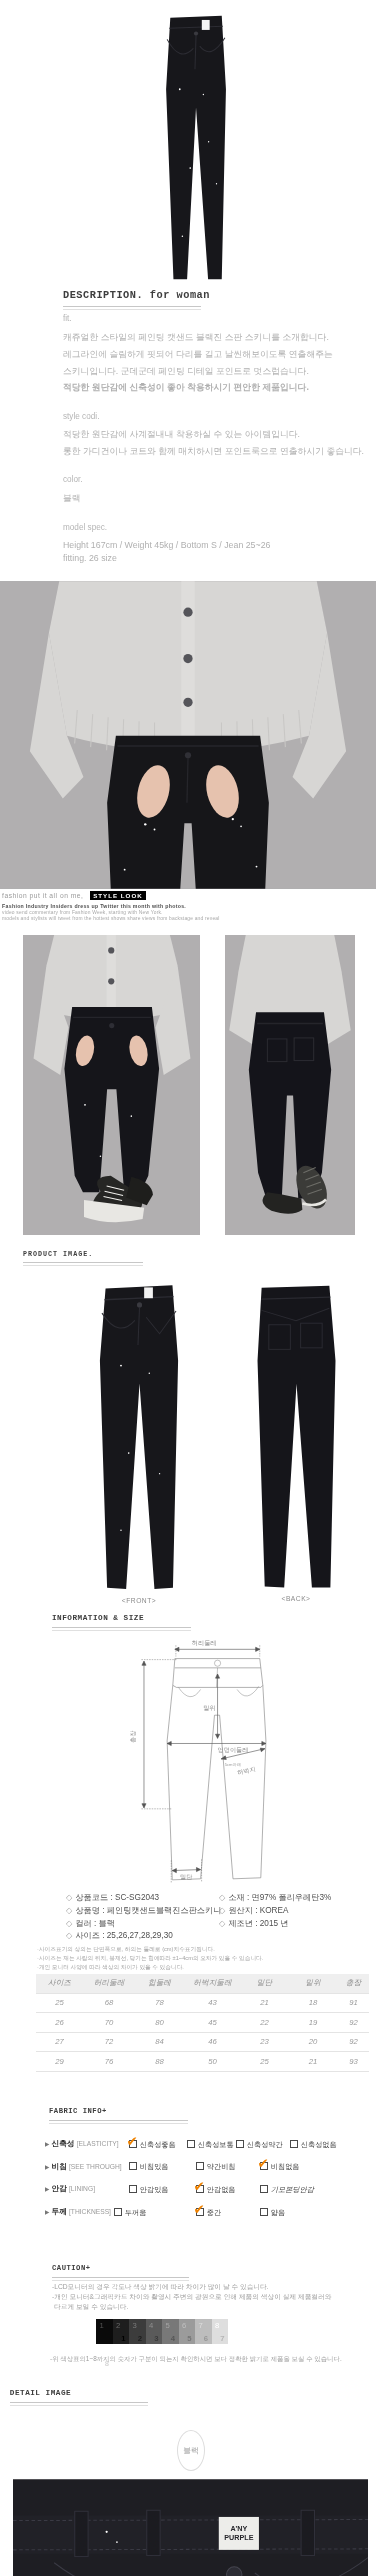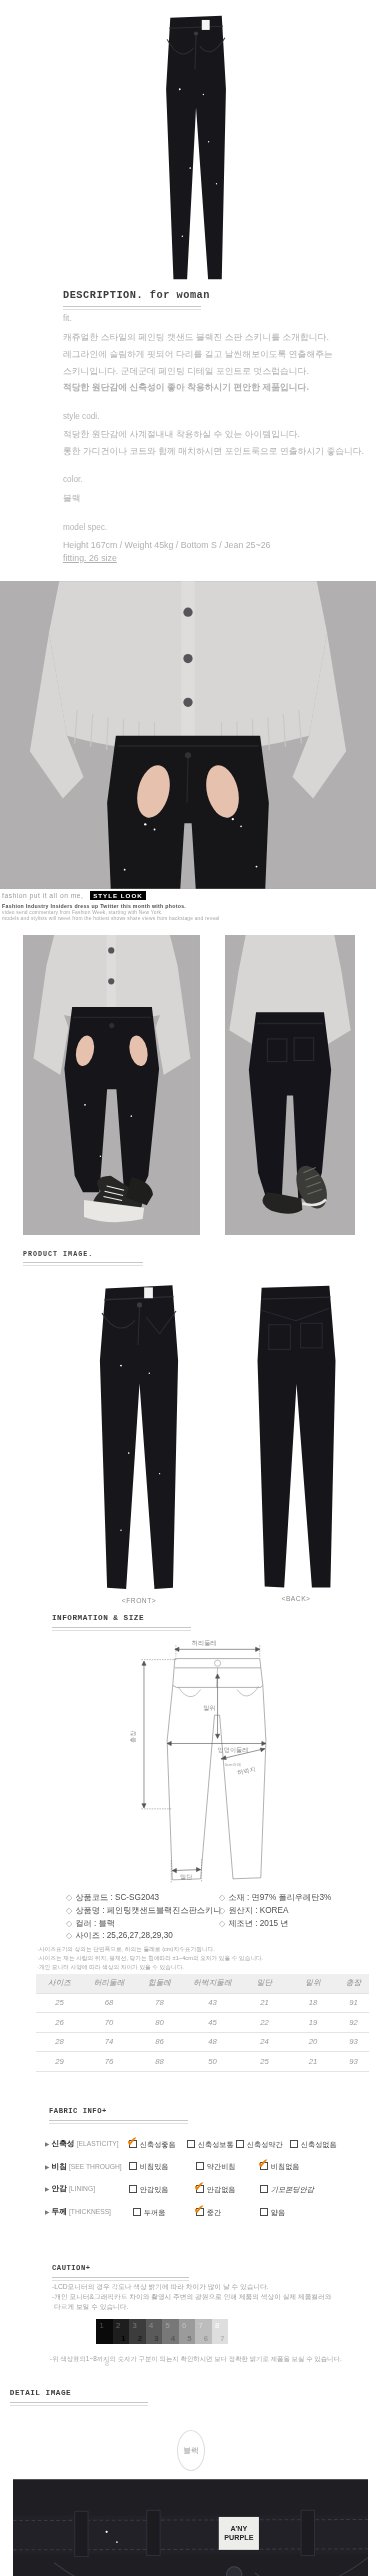--- a/index.html
+++ b/index.html
@@ -68,21 +68,21 @@
   <div class="abs desc-line" style="top:349px;left:63px;">레그라인에 슬림하게 핏되어 다리를 길고 날씬해보이도록 연출해주는</div>
   <div class="abs desc-line" style="top:366px;left:63px;">스키니입니다. 군데군데 페인팅 디테일 포인트로 멋스럽습니다.</div>
   <div class="abs desc-line" style="top:382px;left:63px;font-weight:bold;">적당한 원단감에 신축성이 좋아 착용하시기 편안한 제품입니다.</div>
   <div class="abs desc-label" style="top:412px;left:63px;">style codi.</div>
   <div class="abs desc-line" style="top:429px;left:63px;">적당한 원단감에 사계절내내 착용하실 수 있는 아이템입니다.</div>
   <div class="abs desc-line" style="top:446px;left:63px;">롱한 가디건이나 코트와 함께 매치하시면 포인트룩으로 연출하시기 좋습니다.</div>
   <div class="abs desc-label" style="top:475px;left:63px;">color.</div>
   <div class="abs desc-line" style="top:493px;left:63px;">블랙</div>
   <div class="abs desc-label" style="top:523px;left:63px;">model spec.</div>
   <div class="abs desc-line" style="top:540px;left:63px;">Height 167cm / Weight 45kg / Bottom S / Jean 25~26</div>
-  <div class="abs desc-line" style="top:553px;left:63px;text-decoration:underline;">fitting.  26 size</div>
+  <div class="abs desc-line" style="top:553px;left:63px;">fitting.  26 size</div>
 
   <div class="photo" style="top:581px;left:0;width:376px;height:308px;">
     <svg width="376" height="308" viewBox="0 0 730 597">
       <rect width="730" height="597" fill="#b1afb0"></rect>
       <path d="M115,0 L615,0 L635,100 L600,300 Q480,332 365,334 Q250,332 130,300 L95,100 Z" fill="#d7d6d4"></path>
       <rect x="352" y="0" width="26" height="300" fill="#dedddb"></rect>
       <circle cx="365" cy="60" r="9" fill="#55555a"></circle>
         <circle cx="365" cy="150" r="9" fill="#55555a"></circle>
         <circle cx="365" cy="235" r="9" fill="#55555a"></circle>
       <g stroke="#c8c7c5" stroke-width="2">
@@ -288,27 +288,27 @@
         <tr>
             <td>26</td>
             <td>70</td>
             <td>80</td>
             <td>45</td>
             <td>22</td>
             <td>19</td>
             <td>92</td>
           </tr>
         <tr>
-            <td>28</td>
-            <td>74</td>
-            <td>86</td>
-            <td>48</td>
-            <td>24</td>
+            <td>27</td>
+            <td>72</td>
+            <td>84</td>
+            <td>46</td>
+            <td>23</td>
             <td>20</td>
-            <td>93</td>
+            <td>92</td>
           </tr>
         <tr>
             <td>29</td>
             <td>76</td>
             <td>88</td>
             <td>50</td>
             <td>25</td>
             <td>21</td>
             <td>93</td>
           </tr>
@@ -329,21 +329,21 @@
   <span class="opt" style="top:2162px;left:129px;"><i class="cb"></i><span>비침있음</span></span>
   <span class="opt" style="top:2162px;left:196px;"><i class="cb"></i><span>약간비침</span></span>
   <span class="opt" style="top:2162px;left:260px;"><em class="check">✔</em><i class="cb"></i><span>비침없음</span></span>
 
   <div class="abs fabric-label" style="top:2184px;left:45px;"><span class="arr">▶</span><span>안감</span> <span class="en">[LINING]</span></div>
   <span class="opt" style="top:2185px;left:129px;"><i class="cb"></i><span>안감있음</span></span>
   <span class="opt" style="top:2185px;left:196px;"><em class="check">✔</em><i class="cb"></i><span>안감없음</span></span>
   <span class="opt" style="top:2185px;left:260px;font-style:italic;"><i class="cb"></i><span>기모본딩안감</span></span>
 
   <div class="abs fabric-label" style="top:2207px;left:45px;"><span class="arr">▶</span><span>두께</span> <span class="en">[THICKNESS]</span></div>
-  <span class="opt" style="top:2208px;left:133px;"><i class="cb"></i><span>두꺼움</span></span>
+  <span class="opt" style="top:2208px;left:114px;"><i class="cb"></i><span>두꺼움</span></span>
   <span class="opt" style="top:2208px;left:196px;"><em class="check">✔</em><i class="cb"></i><span>중간</span></span>
   <span class="opt" style="top:2208px;left:260px;"><i class="cb"></i><span>얇음</span></span>
 
   <div class="abs mono sec-head" style="top:2264px;left:52px;font-size:7.2px;">CAUTION+</div>
   <div class="abs h-underline" style="top:2277px;left:52px;width:137px;"></div>
   <div class="abs caution-line" style="top:2283px;left:52px;">-LCD모니터의 경우 각도나 색상 밝기에 따라 차이가 많이 날 수 있습니다.</div>
   <div class="abs caution-line" style="top:2293px;left:52px;">-개인 모니터&amp;그래픽카드 차이와 촬영시 주변의 광원으로 인해 제품의 색상이 실제 제품컬러와</div>
   <div class="abs caution-line" style="top:2303px;left:54px;"> 다르게 보일 수 있습니다.</div>
 
   <div class="abs" style="top:2319px;left:96px;width:148px;height:25px;">

